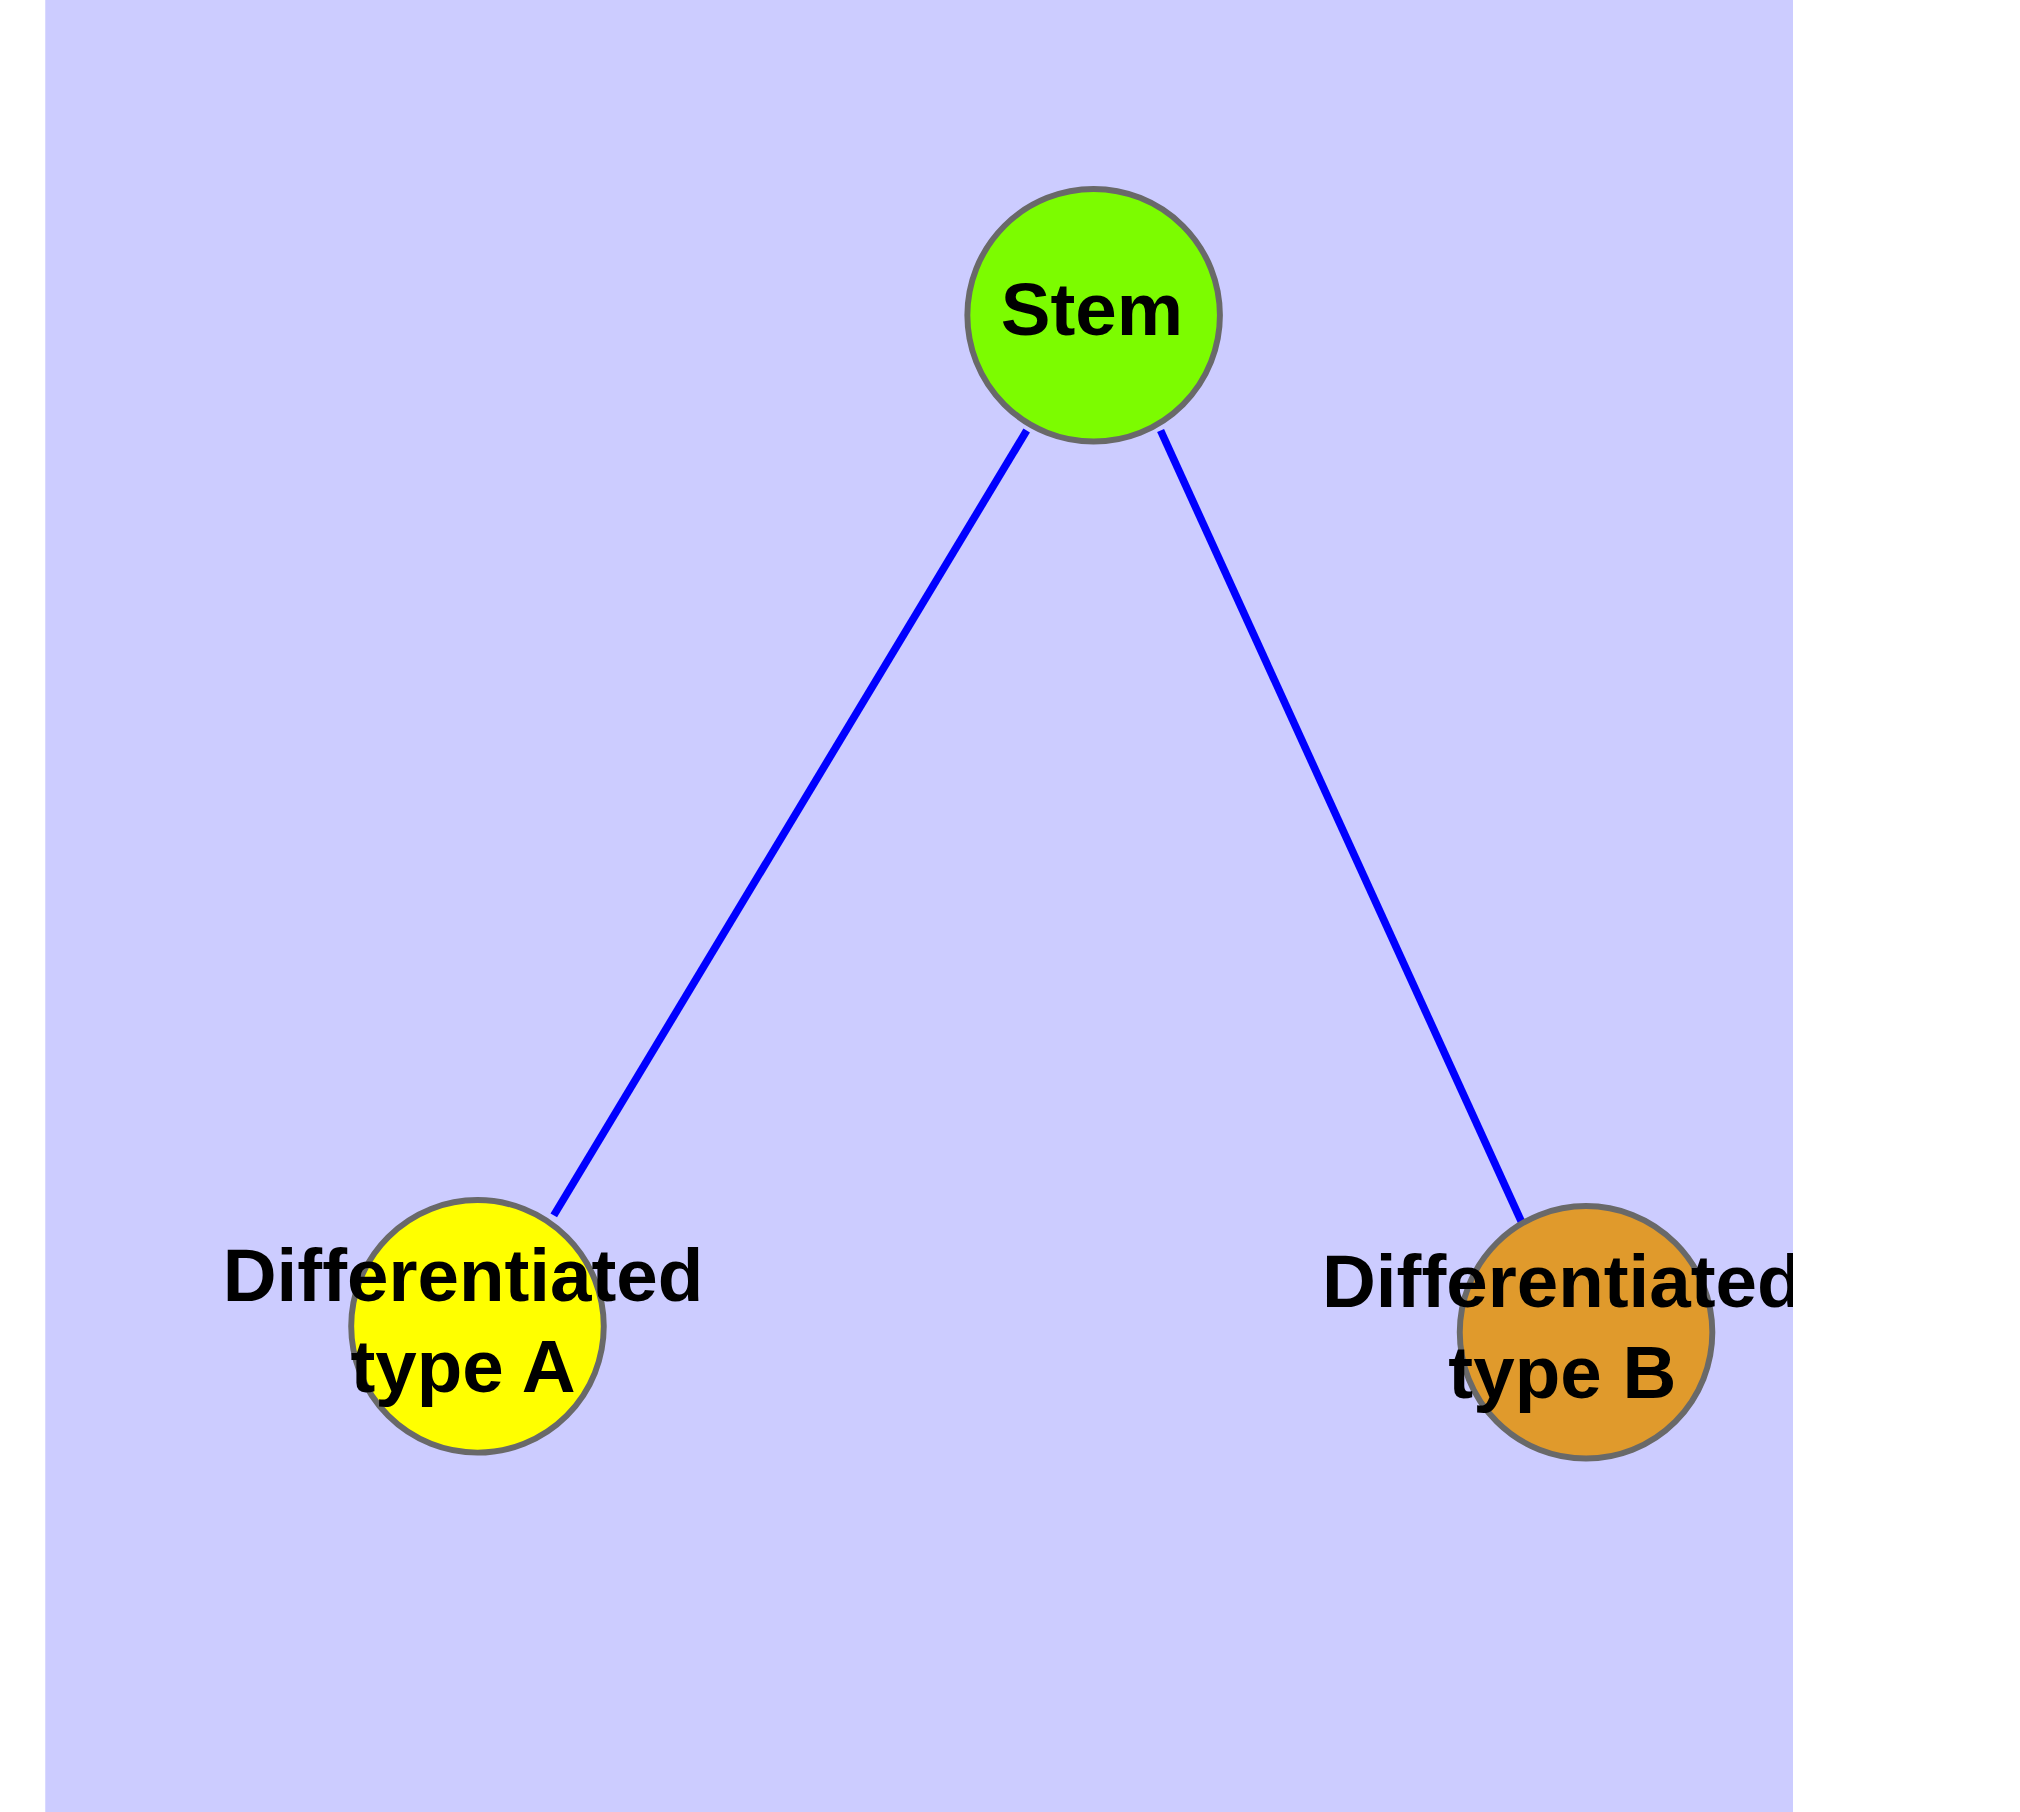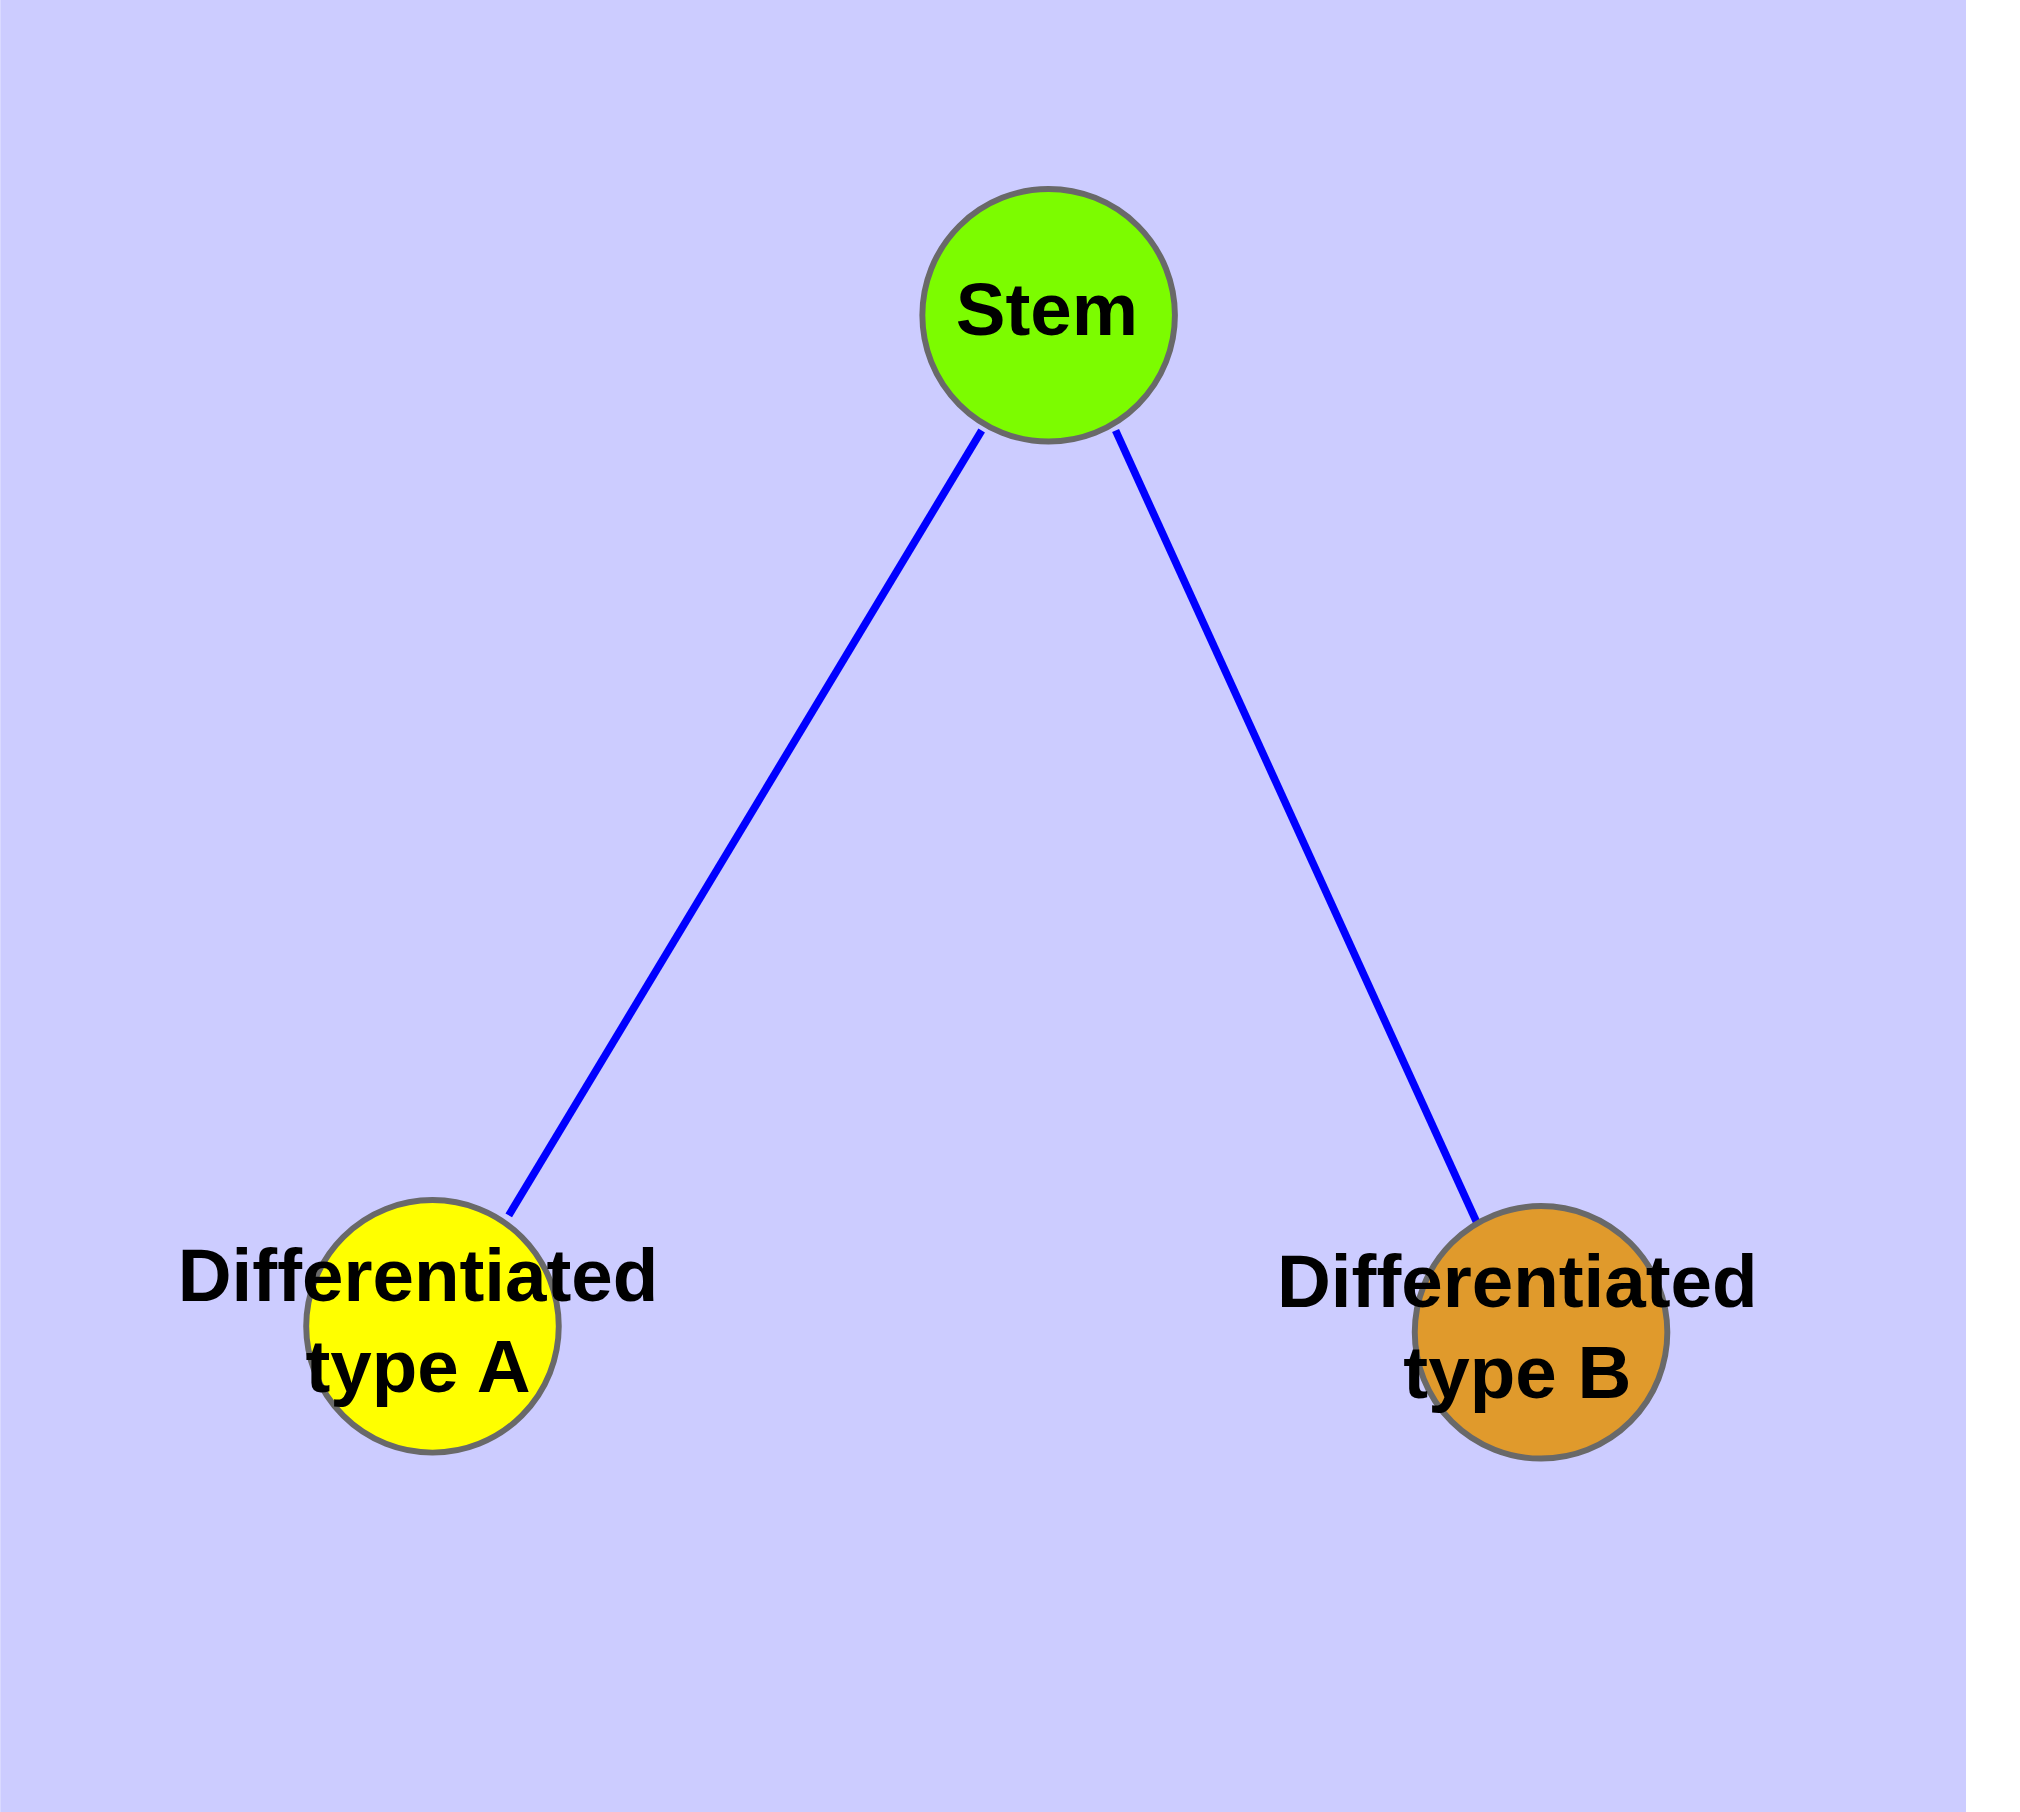--- a/index.html
+++ b/index.html
@@ -26,21 +26,21 @@
     font-family: "Liberation Sans", "DejaVu Sans", sans-serif;
     font-weight: bold;
     fill: #000000;
     text-anchor: middle;
     dominant-baseline: middle;
   }
 </style>
 </head>
 <body>
 
-<div id="canvas" style="width: 1966px; height: 1812px;">
+<div id="canvas" style="width: 1748px; height: 1812px; margin-left: 45px;">
   <svg id="graph-svg" viewBox="0 0 2384 2138" preserveAspectRatio="xMidYMid meet" style="width: 2021px; height: 1812px;">
 
     <rect id="bg-rect" x="0" y="0" width="2384" height="2138" fill="#ccccff"></rect>
 
     <g id="edges-group">
         <line x1="1158" y1="508" x2="600" y2="1434" stroke="#0000ff" stroke-width="9" stroke-linecap="butt"></line>
         <line x1="1316" y1="508" x2="1742" y2="1442" stroke="#0000ff" stroke-width="9" stroke-linecap="butt"></line>
       </g>
     <g id="nodes-group">
         <circle cx="1237" cy="372" r="149" fill="#7cfc00" stroke="#696969" stroke-width="7"></circle>

